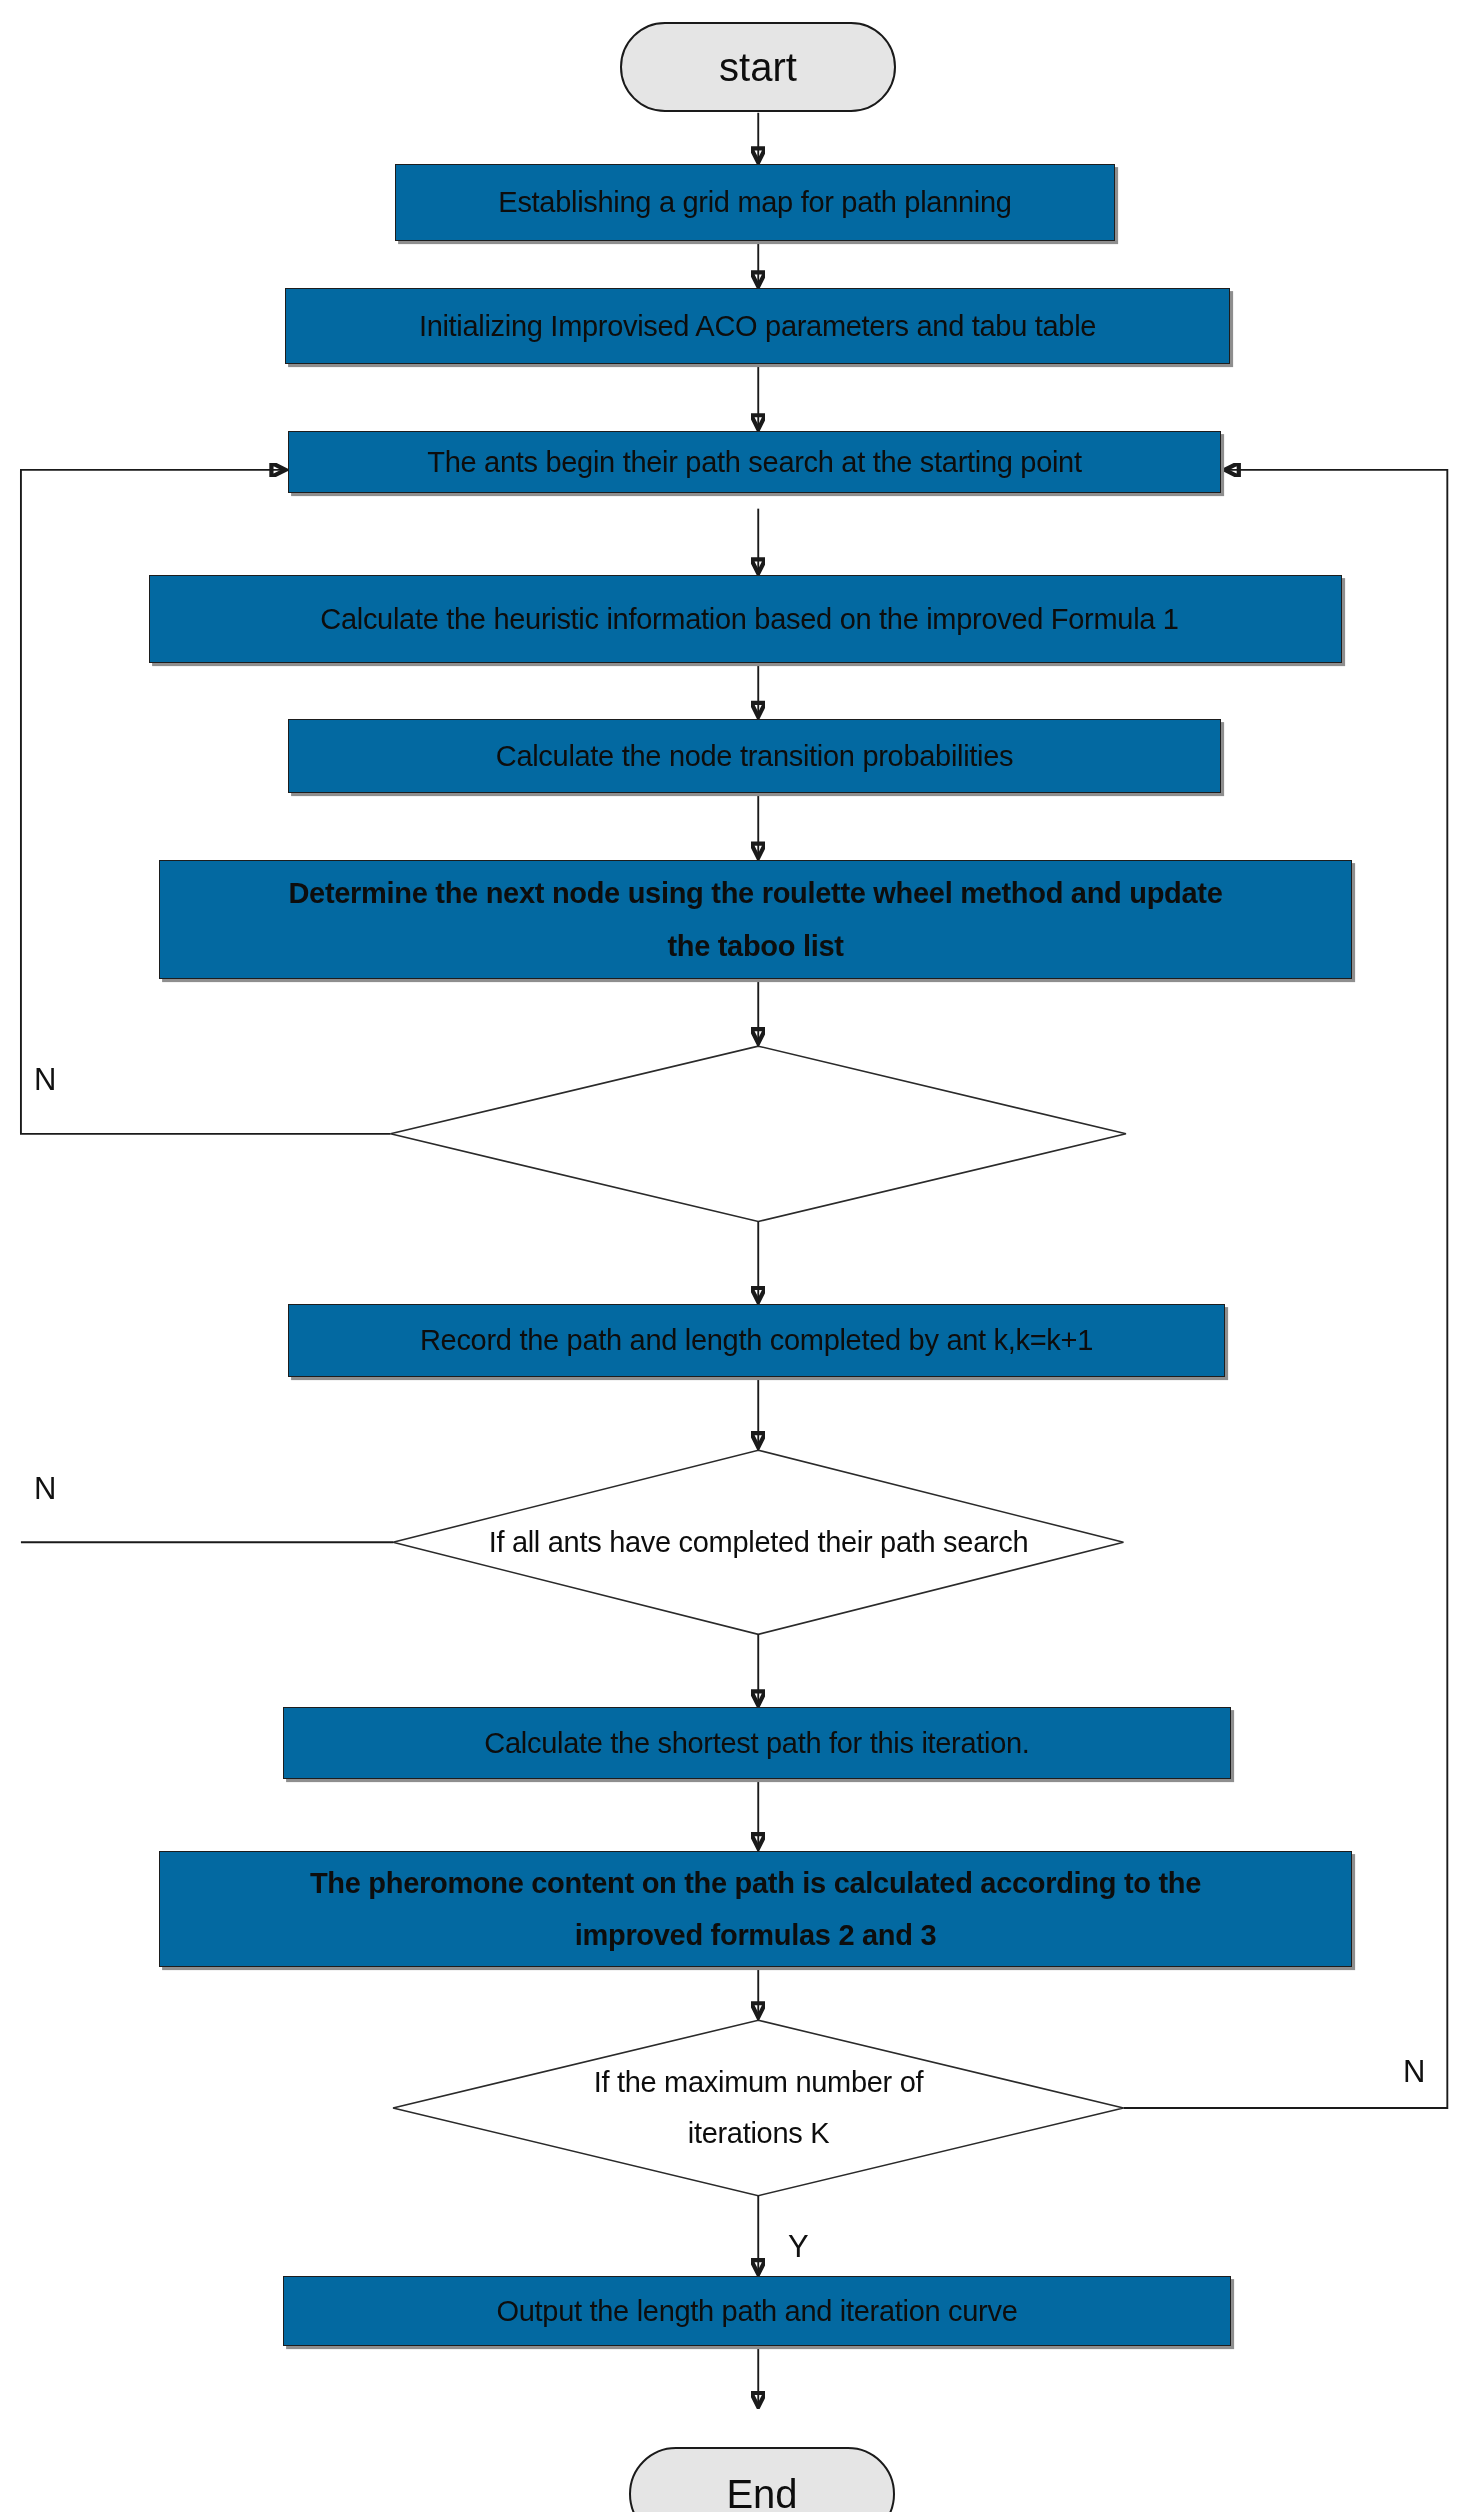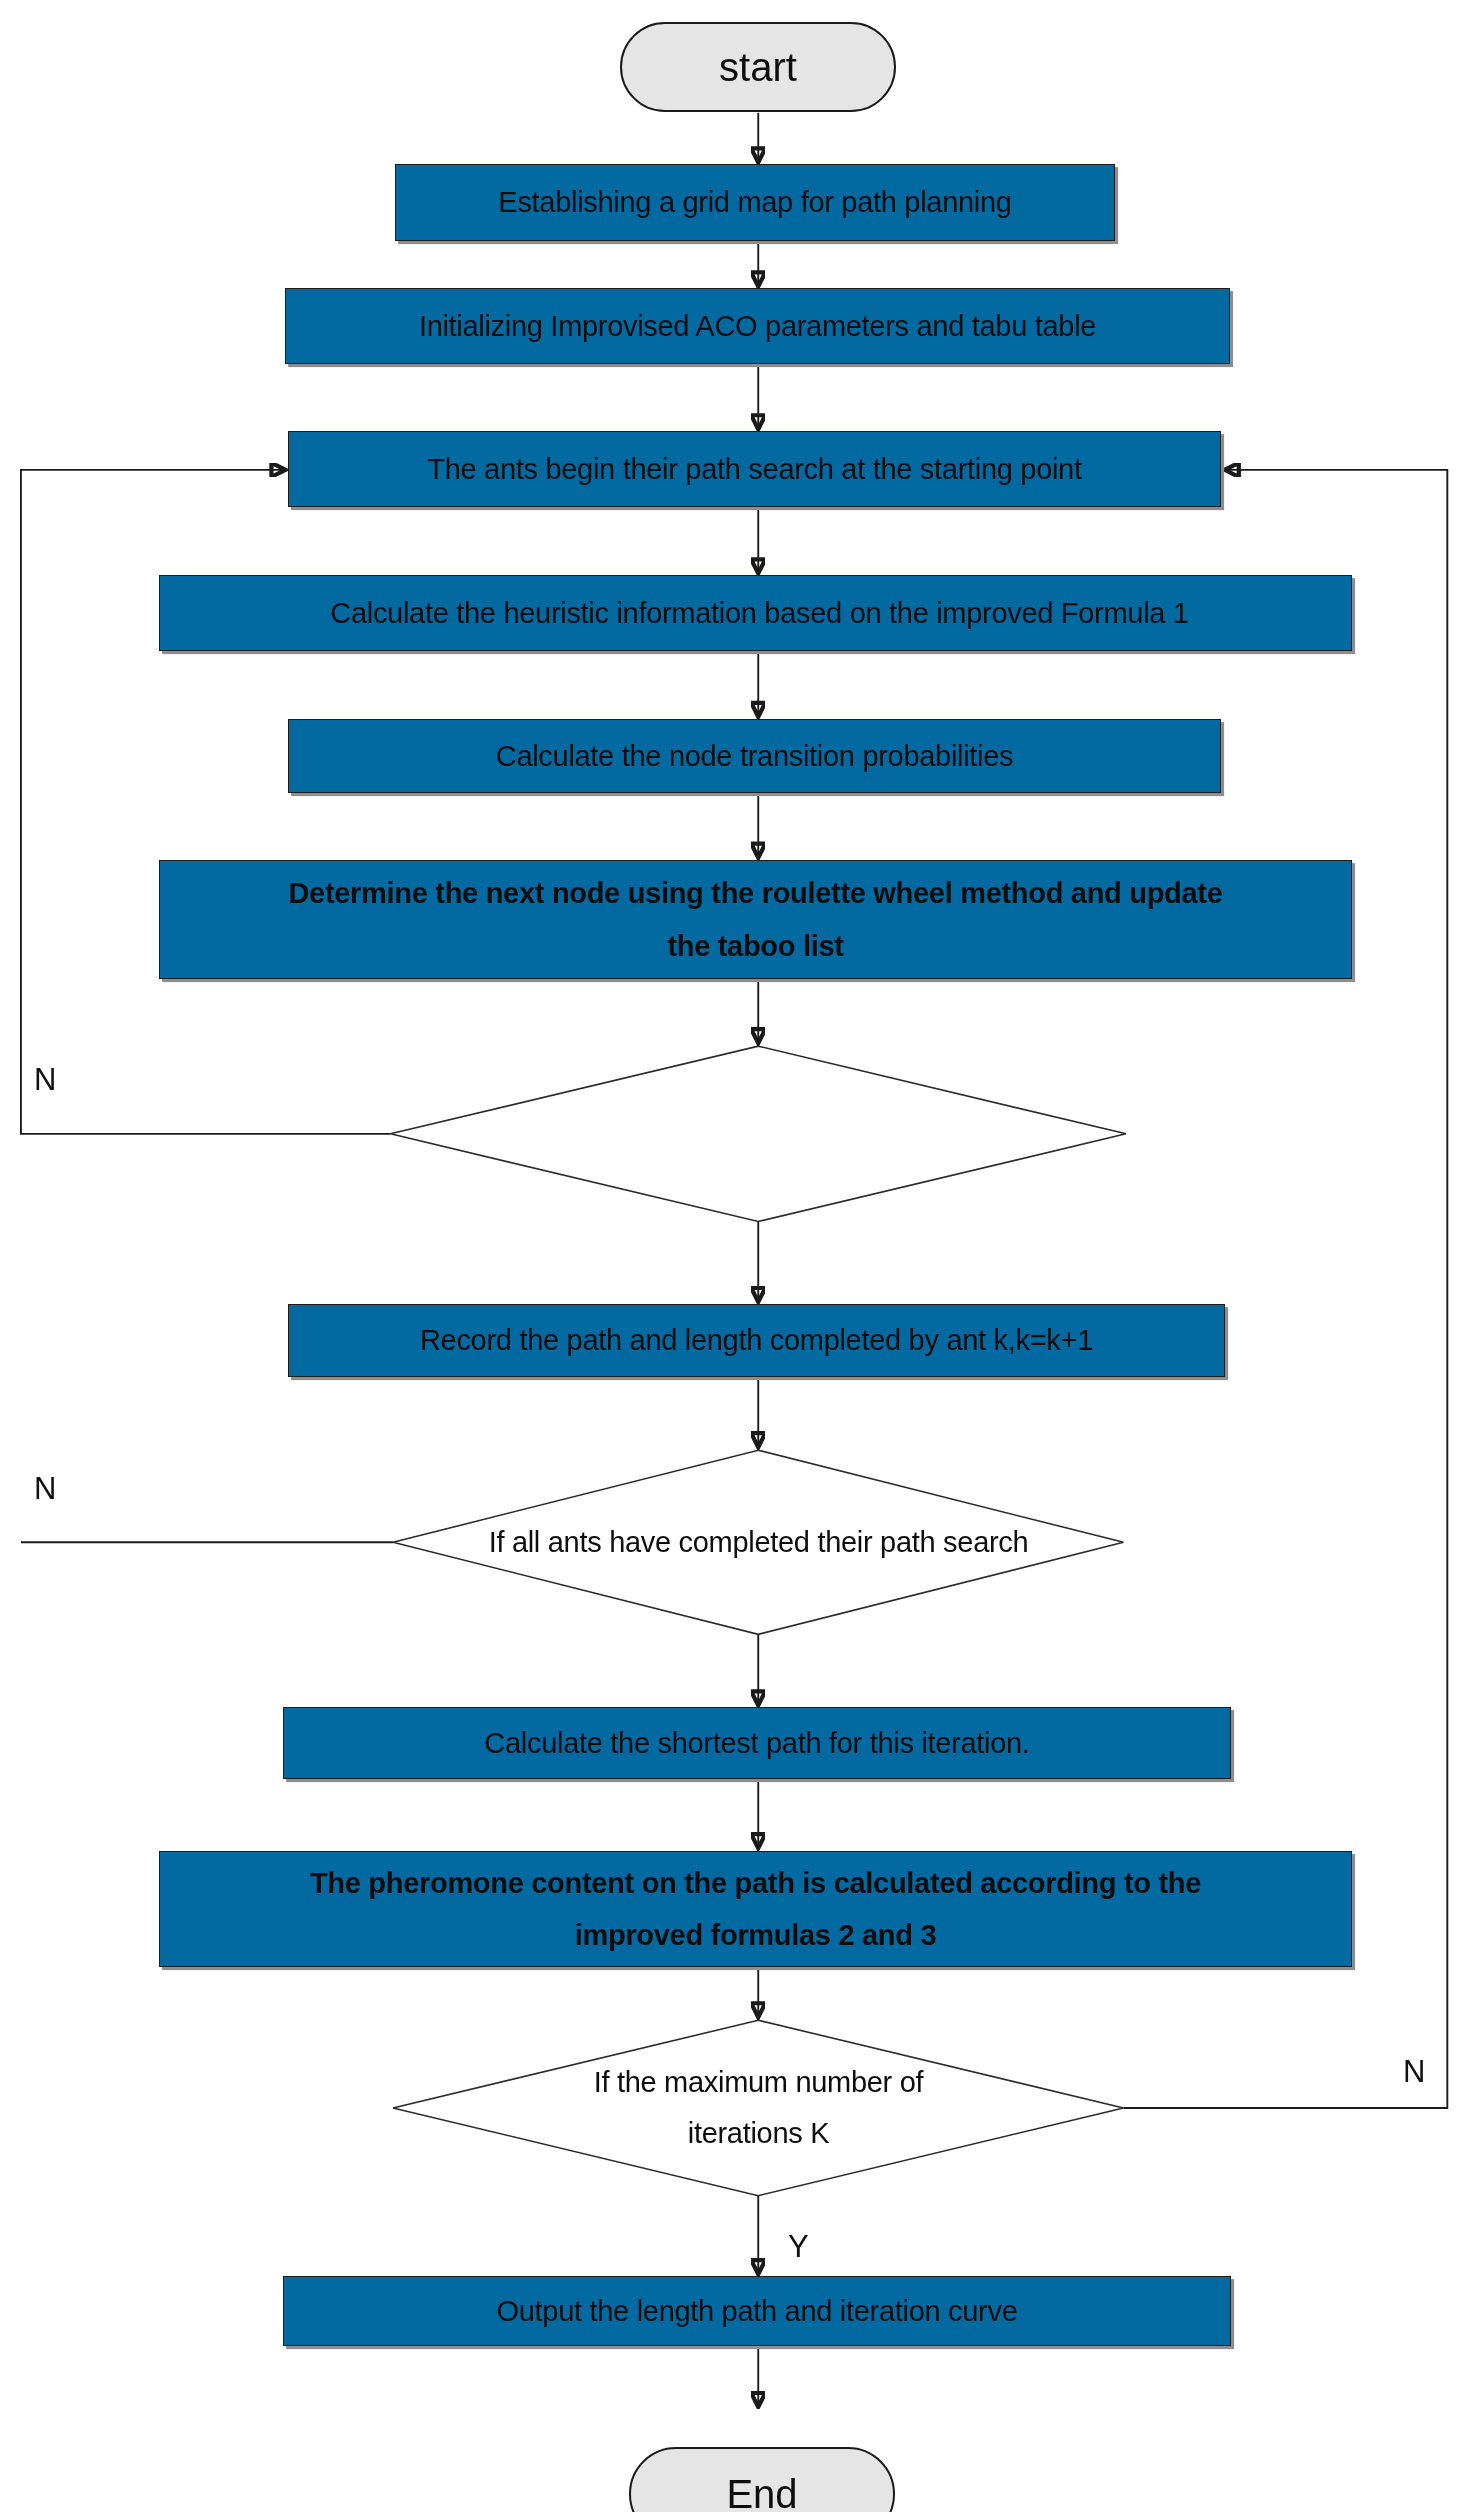--- a/index.html
+++ b/index.html
@@ -83,25 +83,25 @@
   </div>
 
   <div class="node process" style="left:395px;top:164px;width:720px;height:77px;">
     <span class="inner">Establishing a grid map for path planning</span>
   </div>
 
   <div class="node process" style="left:285px;top:288px;width:945px;height:76px;">
     <span class="inner">Initializing Improvised ACO parameters and tabu table</span>
   </div>
 
-  <div class="node process" style="left:288px;top:431px;width:933px;height:76px;">
+  <div class="node process" style="left:288px;top:431px;width:933px;height:62px;">
     <span class="inner">The ants begin their path search at the starting point</span>
   </div>
 
-  <div class="node process" style="left:159px;top:575px;width:1193px;height:76px;padding-left:8px;">
+  <div class="node process" style="left:149px;top:575px;width:1193px;height:88px;padding-left:8px;">
     <span class="inner">Calculate the heuristic information based on the improved Formula 1</span>
   </div>
 
   <div class="node process" style="left:288px;top:719px;width:933px;height:74px;">
     <span class="inner">Calculate the node transition probabilities</span>
   </div>
 
   <div class="node process wrap2" style="left:159px;top:860px;width:1193px;height:119px;">
     <span class="inner">Determine the next node using the roulette wheel method and update the taboo list</span>
   </div>

